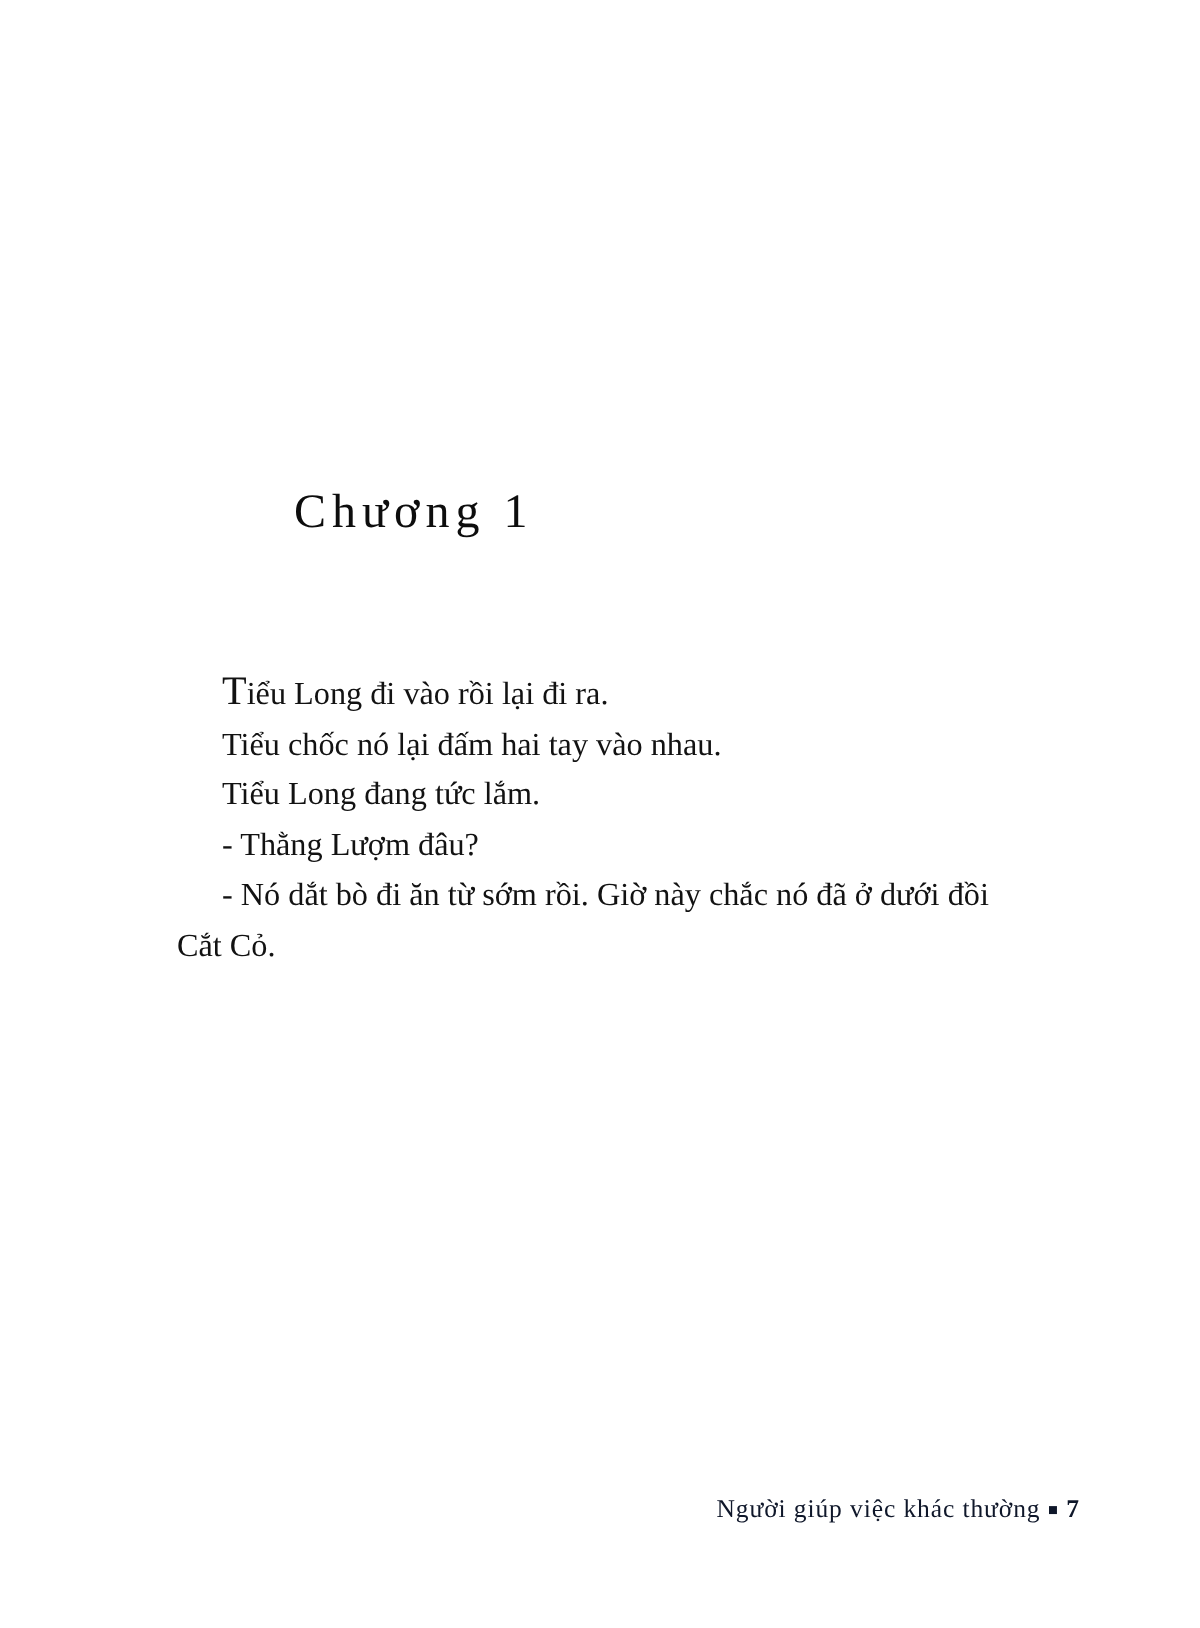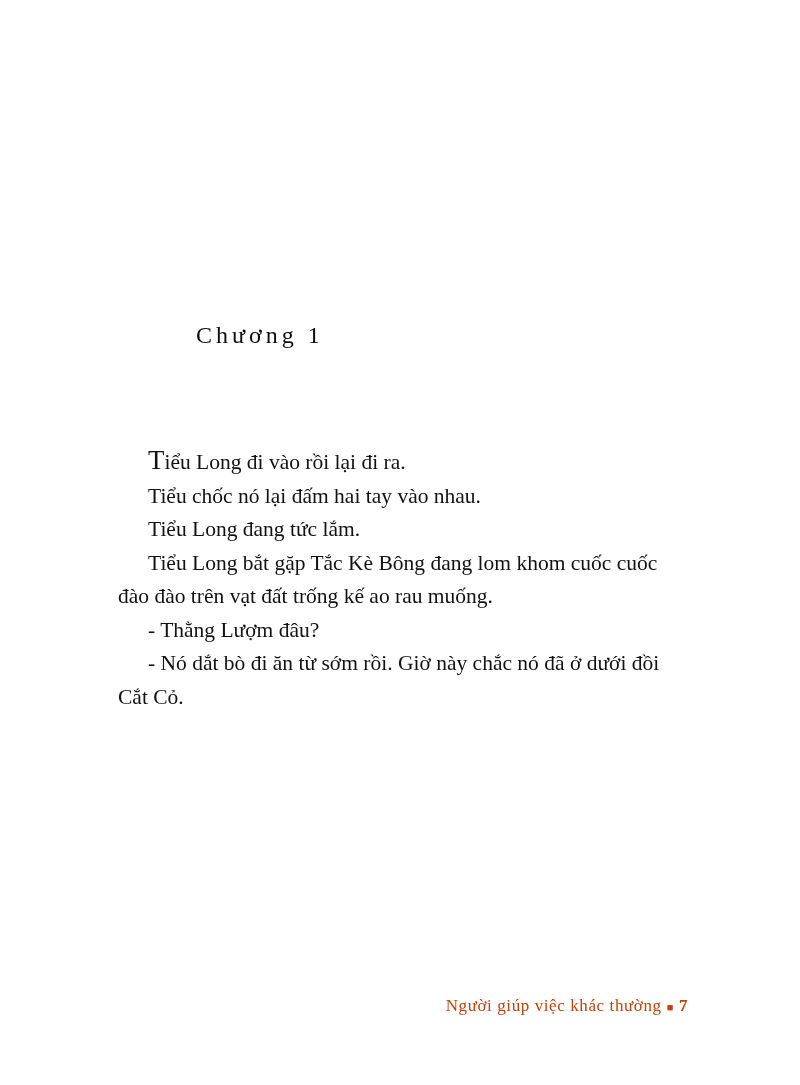--- a/index.html
+++ b/index.html
@@ -17,21 +17,21 @@
   .page {
     position: relative;
     width: 800px;
     height: 1085px;
     box-sizing: border-box;
   }
   .chapter-title {
     position: absolute;
     left: 196px;
     top: 322px;
-    font-size: 24px;
+    font-size: 32px;
     letter-spacing: 4px;
     font-weight: 400;
     color: #0d0d0d;
     font-family: "Liberation Serif", serif;
   }
   .body-text {
     position: absolute;
     left: 118px;
     top: 444px;
     width: 570px;
@@ -48,25 +48,25 @@
     text-indent: 30px;
   }
   .dropcap-line::first-letter {
     font-size: 1.25em;
   }
   .footer {
     position: absolute;
     left: 0;
     right: 0;
     top: 996px;
-    padding-right: 112px;
+    padding-right: 80px;
     text-align: right;
     font-size: 17px;
     letter-spacing: 0.6px;
-    color: #c2410c;
+    color: #0f172a;
   }
   .footer .sq {
     font-size: 11px;
     vertical-align: middle;
     margin: 0 5px;
   }
   .footer .pg {
     font-weight: bold;
   }
 </style>
@@ -74,21 +74,20 @@
 <body>
 
 <div class="page">
 
   <div class="chapter-title">Chương 1</div>
 
   <div class="body-text">
     <p class="para first dropcap-line">Tiểu Long đi vào rồi lại đi ra.</p>
     <p class="para">Tiểu chốc nó lại đấm hai tay vào nhau.</p>
     <p class="para">Tiểu Long đang tức lắm.</p>
-    <p class="para">Tiểu Long bắt gặp Tắc Kè Bông đang lom khom cuốc cuốc đào đào trên vạt đất trống kế ao rau muống.</p>
     <p class="para">- Thằng Lượm đâu?</p>
     <p class="para">- Nó dắt bò đi ăn từ sớm rồi. Giờ này chắc nó đã ở dưới đồi Cắt Cỏ.</p>
   </div>
 
   <div class="footer">
     <span>Người giúp việc khác thường</span><span class="sq">■</span><span class="pg">7</span>
   </div>
 
 </div>
 

